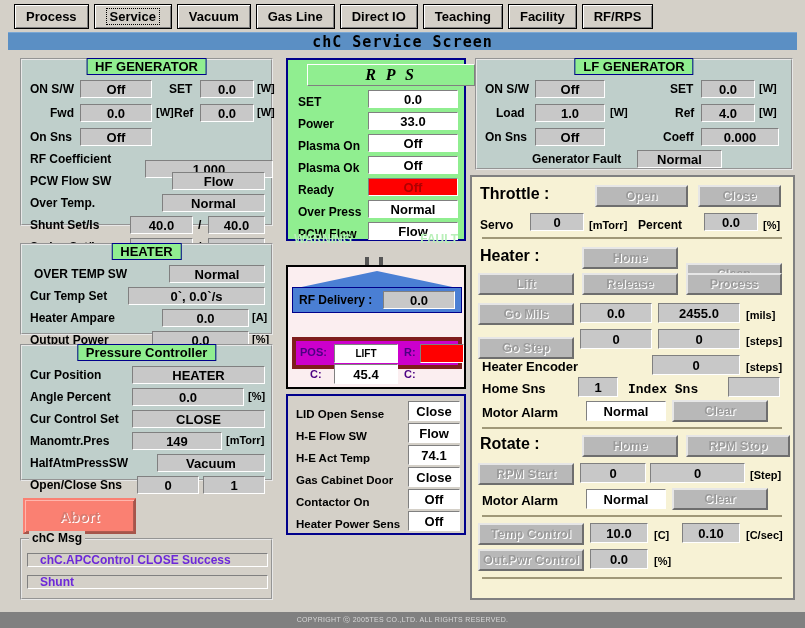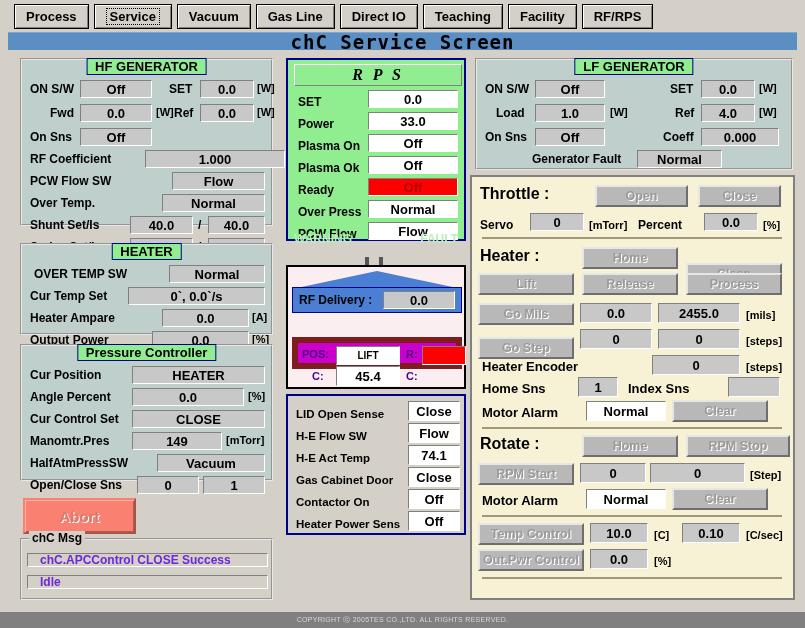--- a/index.html
+++ b/index.html
@@ -35,21 +35,21 @@
   .tab.selected .tablbl {
     border: 1px dotted #000; padding: 0 3px;
   }
 
   
   .titleband {
     position: absolute; left: 8px; top: 32px; width: 789px; height: 18px;
     background: #5b8fc4;
     border-top: 1px solid #7aa7d4;
     display: flex; align-items: center; justify-content: center;
-    font-size: 19px; font-weight: bold; color: #000;
+    font-size: 15px; font-weight: bold; color: #000;
     font-family: "DejaVu Sans Mono", monospace;
     letter-spacing: 1px;
   }
 
   
   .grp {
     position: absolute;
     border: 2px groove #e8e8e8;
     background: #bfcfcb;
   }
@@ -84,21 +84,21 @@
   #pres { left: 20px;  top: 344px; width: 253px; height: 137px; }
 
   .row { position: absolute; display: flex; align-items: center; }
 
   
   #rps {
     position: absolute; left: 286px; top: 58px; width: 180px; height: 183px;
     background: #90ee90; border: 2px solid #00008b;
   }
   #rps .rps-hd {
-    position: absolute; left: 6px; top: 4px; width: 168px; height: 22px;
+    position: absolute; left: 19px; top: 4px; width: 168px; height: 22px;
     background: #90ee90;
     border: 1px solid;
     border-color: #ffffff #808080 #808080 #ffffff;
     display: flex; align-items: center; justify-content: center;
     font-family: "Liberation Serif", serif;
     font-size: 16px; font-weight: bold; font-style: italic; color: #000;
     letter-spacing: 3px;
   }
   #rps .rlbl { font-size: 12px; font-weight: bold; color: #000; }
   .warnrow {
@@ -127,21 +127,21 @@
   .rfbar {
     position: absolute; left: 4px; top: 20px; width: 170px; height: 26px;
     background: #4a7fd4; border: 1px solid #00008b;
     display: flex; align-items: center;
   }
   .rfbar .rflbl {
     font-size: 12px; font-weight: bold; color: #000; margin-left: 6px;
   }
   .posbox {
     position: absolute; left: 4px; top: 70px; width: 170px; height: 32px;
-    background: #cc00cc; border: 6px solid #7f1d1d;
+    background: #cc00cc; border: 4px solid #7f1d1d;
   }
   .poslbl { position: absolute; font-size: 11px; font-weight: bold; color: #4b0082; }
 
   
   #lid {
     position: absolute; left: 286px; top: 394px; width: 180px; height: 141px;
     background: #d4d0c8; border: 2px solid #00008b;
   }
   #lid .llbl { font-size: 11.5px; font-weight: bold; color: #000; }
 
@@ -267,21 +267,21 @@
       </div>
 
     <div class="row" style="left:8px;  top:70px;">
         <span class="lbl">On Sns</span>
       </div>
     <div class="fld" style="position:absolute;left:58px; top:68px;width:72px;">Off</div>
 
     <div class="row" style="left:8px;  top:92px;">
         <span class="lbl">RF Coefficient</span>
       </div>
-    <div class="fld" style="position:absolute;left:123px;top:90px;width:140px;">1.000</div>
+    <div class="fld" style="position:absolute;left:123px;top:100px;width:128px;">1.000</div>
 
     <div class="row" style="left:8px;  top:114px;">
         <span class="lbl">PCW Flow SW</span>
       </div>
     <div class="fld" style="position:absolute;left:150px;top:112px;width:93px;">Flow</div>
 
     <div class="row" style="left:8px;  top:136px;">
         <span class="lbl">Over Temp.</span>
       </div>
     <div class="fld" style="position:absolute;left:140px;top:134px;width:103px;">Normal</div>
@@ -443,21 +443,21 @@
     <div class="fld white" style="position:absolute;left:120px;top:93px;width:52px;height:20px;">Off</div>
 
     <div style="position:absolute;left:8px;top:118px;"><span class="llbl">Heater Power Sens</span></div>
     <div class="fld white" style="position:absolute;left:120px;top:115px;width:52px;height:20px;">Off</div>
   </div>
 
   <div id="abort">Abort</div>
   <div id="msgbox">
     <div class="gtitle">chC Msg</div>
     <div class="msgline" style="top:13px;">chC.APCControl CLOSE Success</div>
-    <div class="msgline" style="top:35px;">Idle</div>
+    <div class="msgline" style="top:35px;">Shunt</div>
   </div>
 
   <div id="lf">
     <div class="grp-title">LF GENERATOR</div>
 
     <div class="row" style="left:8px;  top:22px;">
         <span class="lbl">ON S/W</span>
       </div>
     <div class="fld" style="position:absolute;left:58px; top:20px;width:70px;">Off</div>
     <div class="row" style="left:193px;top:22px;">
@@ -530,21 +530,21 @@
     <div class="fld" style="position:absolute;left:108px;top:152px;width:72px;height:20px;">0</div>
     <div class="fld" style="position:absolute;left:186px;top:152px;width:82px;height:20px;">0</div>
     <div style="position:absolute;left:274px;top:154px;"><span class="unit">[steps]</span></div>
 
     <div style="position:absolute;left:10px;top:180px;"><span class="lbl" style="font-size:13px;">Heater Encoder</span></div>
     <div class="fld" style="position:absolute;left:180px;top:178px;width:88px;height:20px;">0</div>
     <div style="position:absolute;left:274px;top:180px;"><span class="unit">[steps]</span></div>
 
     <div style="position:absolute;left:10px;top:202px;"><span class="lbl" style="font-size:13px;">Home Sns</span></div>
     <div class="fld" style="position:absolute;left:106px;top:200px;width:40px;height:20px;">1</div>
-    <div style="position:absolute;left:156px;top:202px;"><span class="lbl" style="font-size:13px;">Index Sns</span></div>
+    <div style="position:absolute;left:156px;top:202px;"><span class="lbl" style="font-size:13px;font-family:Liberation Mono, monospace;">Index Sns</span></div>
     <div class="fld" style="position:absolute;left:256px;top:200px;width:52px;height:20px;"></div>
 
     <div style="position:absolute;left:10px;top:226px;"><span class="lbl" style="font-size:13px;">Motor Alarm</span></div>
     <div class="fld white" style="position:absolute;left:114px;top:224px;width:80px;height:20px;">Normal</div>
     <div class="btn" style="position:absolute;left:200px;top:223px;width:96px;">Clear</div>
 
     <div class="hr" style="left:10px;top:250px;width:300px;"></div>
 
     <div style="position:absolute;left:8px;top:258px;"><span class="sectitle">Rotate :</span></div>
     <div class="btn" style="position:absolute;left:110px;top:258px;width:96px;">Home</div>

